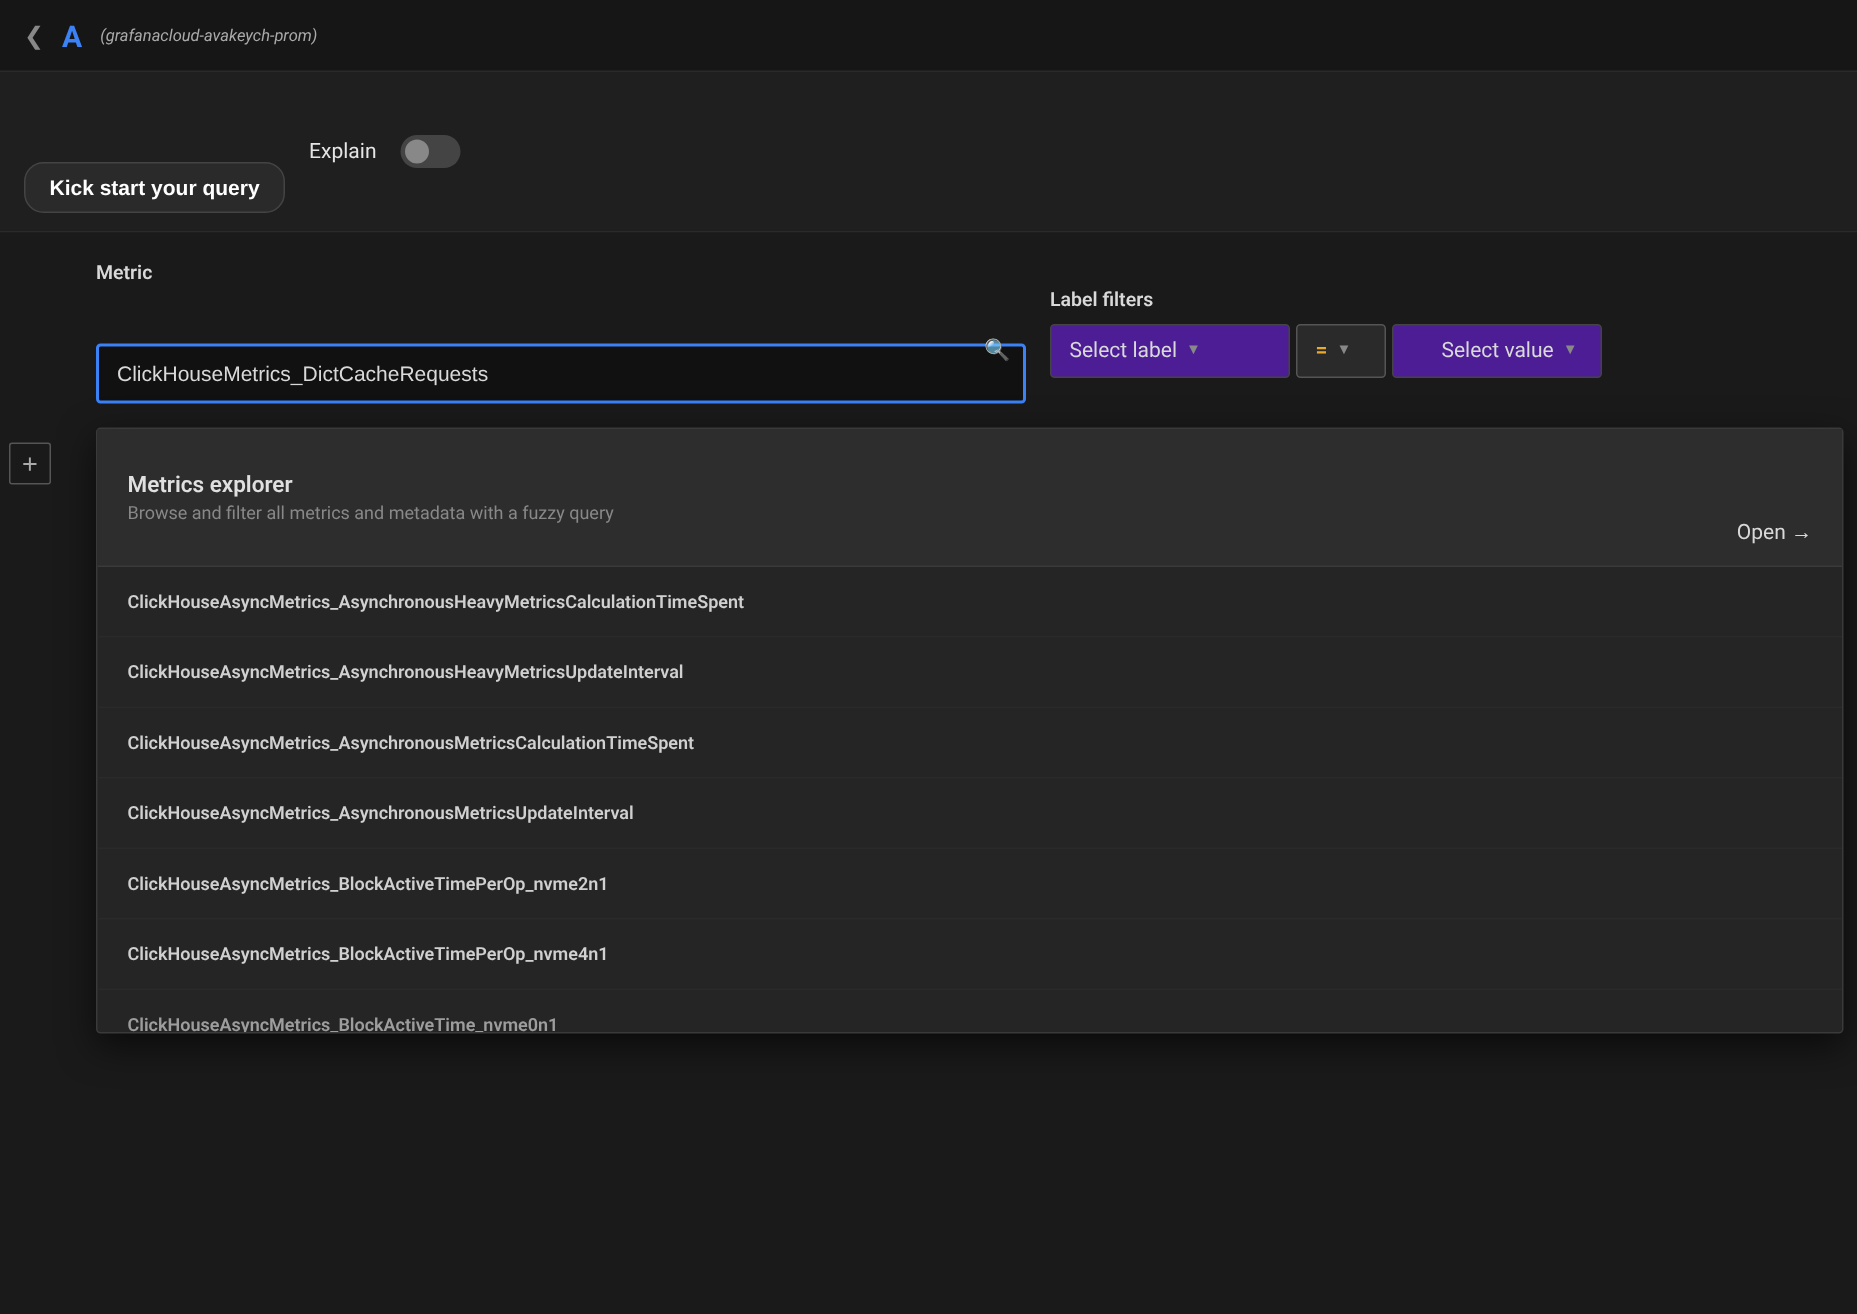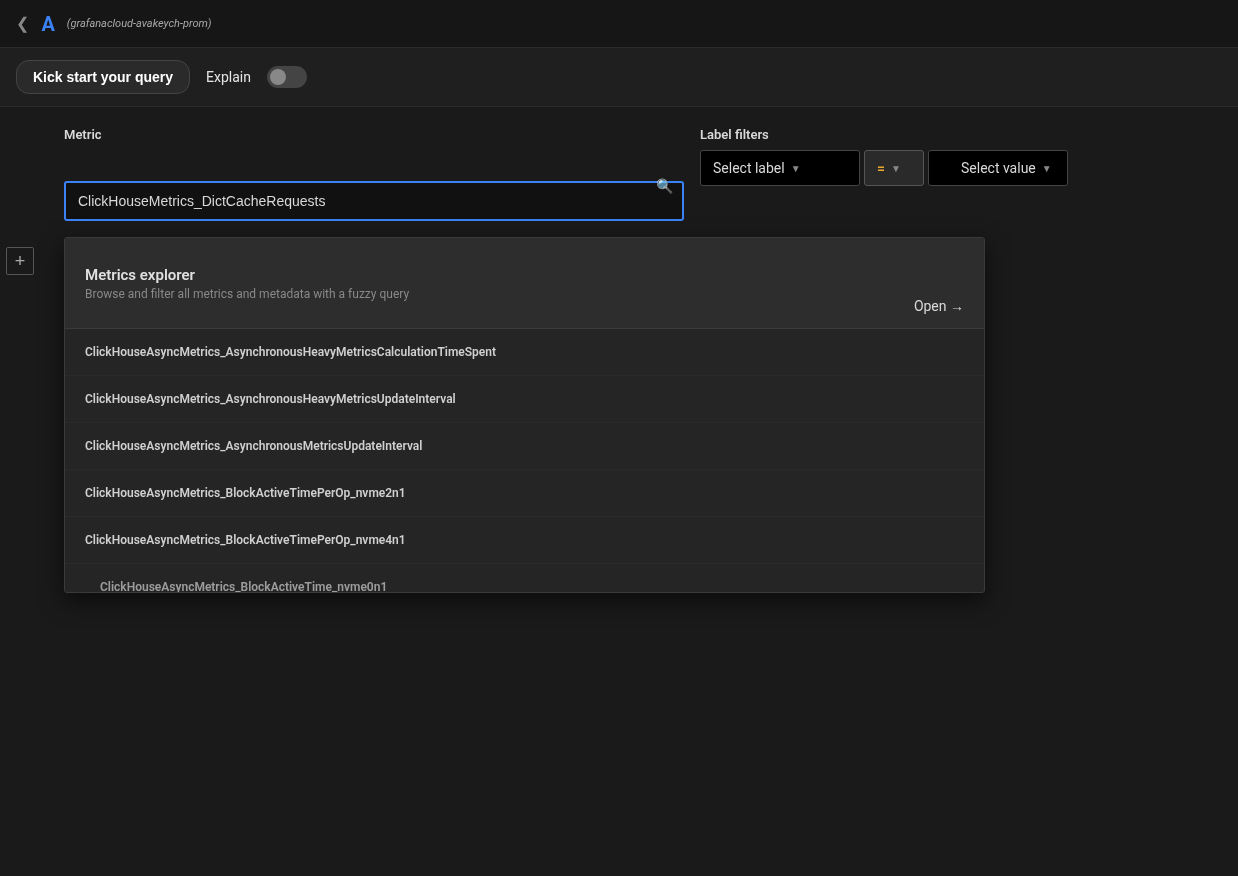--- a/index.html
+++ b/index.html
@@ -50,20 +50,21 @@
 
     .kick-start-btn {
       background: #2a2a2a;
       border: 1px solid #444;
       color: #fff;
       padding: 8px 16px;
       font-size: 14px;
       font-weight: 600;
       cursor: pointer;
       border-radius: 13px;
+      margin-top: 48px;
     }
 
     .explain-label {
       color: #e5e5e5;
       font-size: 14px;
     }
 
     .toggle-switch {
       display: inline-block;
       width: 40px;
@@ -87,21 +88,21 @@
 
     .query-area {
       padding: 20px 24px;
       background: #1a1a1a;
       position: relative;
     }
 
     .query-row {
       display: flex;
       gap: 16px;
-      align-items: flex-start;
+      align-items: center;
     }
 
     .metric-section {
       flex: 0 0 620px;
     }
 
     .section-label {
       font-size: 13px;
       font-weight: 600;
       color: #d9d9d9;
@@ -138,21 +139,21 @@
       flex: 1;
     }
 
     .label-filters-row {
       display: flex;
       gap: 4px;
       align-items: center;
     }
 
     .select-dropdown {
-      background: #000000;
+      background: #4c1d95;
       border: 1px solid #444;
       border-radius: 3px;
       padding: 9px 12px;
       font-size: 14px;
       color: #d9d9d9;
       cursor: pointer;
       display: flex;
       align-items: center;
       gap: 6px;
       white-space: nowrap;
@@ -178,21 +179,21 @@
     .chevron-small {
       color: #888;
       font-size: 10px;
     }
 
     
     .dropdown-panel {
       position: absolute;
       top: calc(100% - 4px);
       left: 24px;
-      width: 921px;
+      width: 1165px;
       background: #252526;
       border: 1px solid #3a3a3a;
       border-radius: 3px;
       z-index: 100;
       box-shadow: 0 8px 24px rgba(0,0,0,0.6);
     }
 
     .metrics-explorer-row {
       padding: 14px 20px;
       border-bottom: 1px solid #3a3a3a;
@@ -231,21 +232,20 @@
       font-size: 12px;
       font-weight: 600;
       color: #d0d0d0;
       cursor: pointer;
     }
 
     .metric-list-item:last-child {
       border-bottom: none;
       
       overflow: hidden;
-      margin-left: 15px;
     }
 
     .metric-list-item.partial {
       
       padding-bottom: 8px;
     }
 
     .main-content {
       display: flex;
     }
@@ -342,20 +342,23 @@
           <div class="open-link">Open →</div>
         </div>
 
         <div class="metric-list-item">
           <span>ClickHouseAsyncMetrics_AsynchronousHeavyMetricsCalculationTimeSpent</span>
         </div>
         <div class="metric-list-item">
           <span>ClickHouseAsyncMetrics_AsynchronousHeavyMetricsUpdateInterval</span>
         </div>
         <div class="metric-list-item">
+          <span>ClickHouseAsyncMetrics_AsynchronousMetricsCalculationTimeSpent</span>
+        </div>
+        <div class="metric-list-item">
           <span>ClickHouseAsyncMetrics_AsynchronousMetricsUpdateInterval</span>
         </div>
         <div class="metric-list-item">
           <span>ClickHouseAsyncMetrics_BlockActiveTimePerOp_nvme2n1</span>
         </div>
         <div class="metric-list-item">
           <span>ClickHouseAsyncMetrics_BlockActiveTimePerOp_nvme4n1</span>
         </div>
         <div class="metric-list-item partial" style="opacity:0.7; overflow:hidden; max-height:28px;">
           <span>ClickHouseAsyncMetrics_BlockActiveTime_nvme0n1</span>

